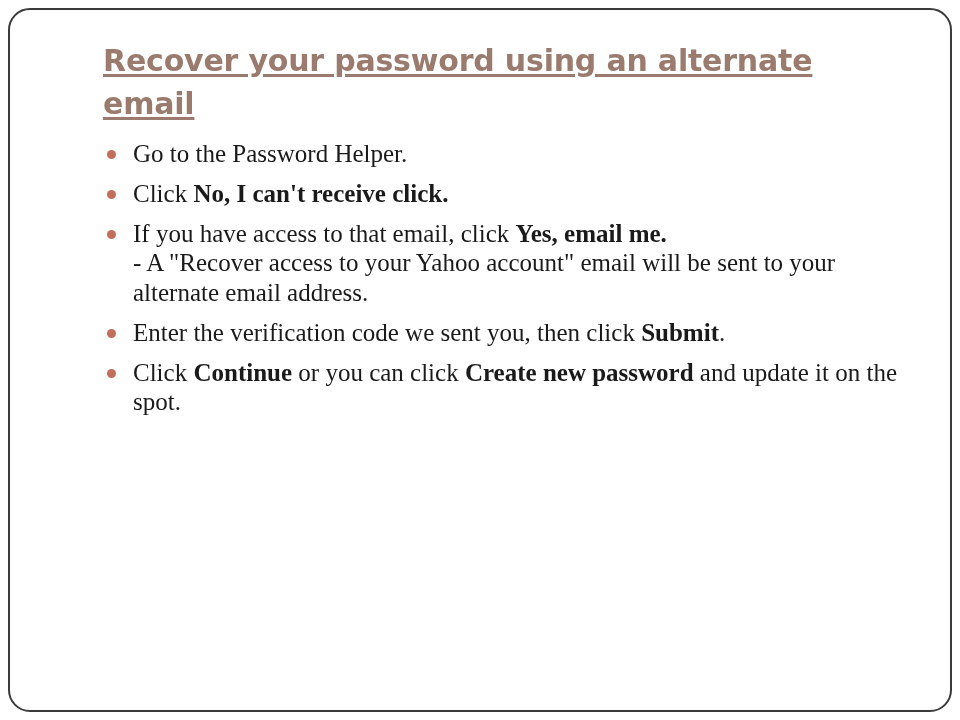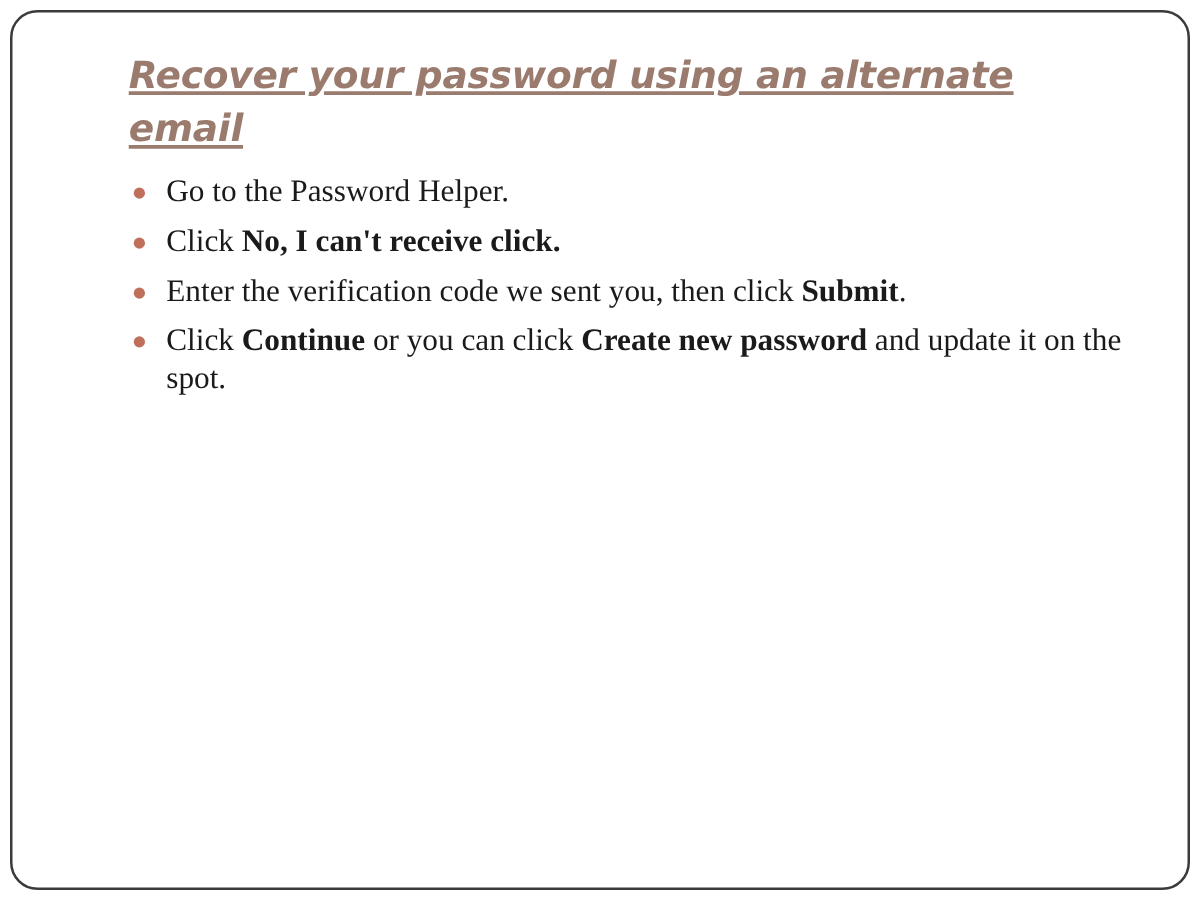--- a/index.html
+++ b/index.html
@@ -48,21 +48,20 @@
   .title {
     font-family: "DejaVu Sans", sans-serif;
     font-size: 30px;
     font-weight: bold;
     color: #9a7b6e;
     line-height: 1.42;
     letter-spacing: -0.2px;
     margin: 0 0 14px 0;
     padding: 0 0 0 8px;
     max-width: 790px;
-    font-style: italic;
   }
   .title .u {
     text-decoration: underline;
     text-underline-offset: 3px;
   }
 
   ul.bullets {
     list-style: none;
     margin: 0;
     padding: 0 0 0 4px;
@@ -104,18 +103,19 @@
 
   <div class="content">
 
     <h1 class="title">
       <span class="u" style="color: rgb(154, 123, 110);">Recover your password using an alternate email</span><br>
     </h1>
 
     <ul class="bullets">
         <li><span>Go to the Password Helper.</span></li>
         <li><span>Click </span><span class="b">No, I can't receive click.</span></li>
+        <li><span>If you have access to that email, click </span><span class="b">Yes, email me.</span><span class="sub">- A "Recover access to your Yahoo account" email will be sent to your alternate email address.</span></li>
         <li><span>Enter the verification code we sent you, then click </span><span class="b">Submit</span><span>.</span></li>
         <li><span>Click </span><span class="b">Continue</span><span> or you can click </span><span class="b">Create new password</span><span> and update it on the spot.</span></li>
       </ul>
 
   </div>
 </div>
 
 </body></html>

